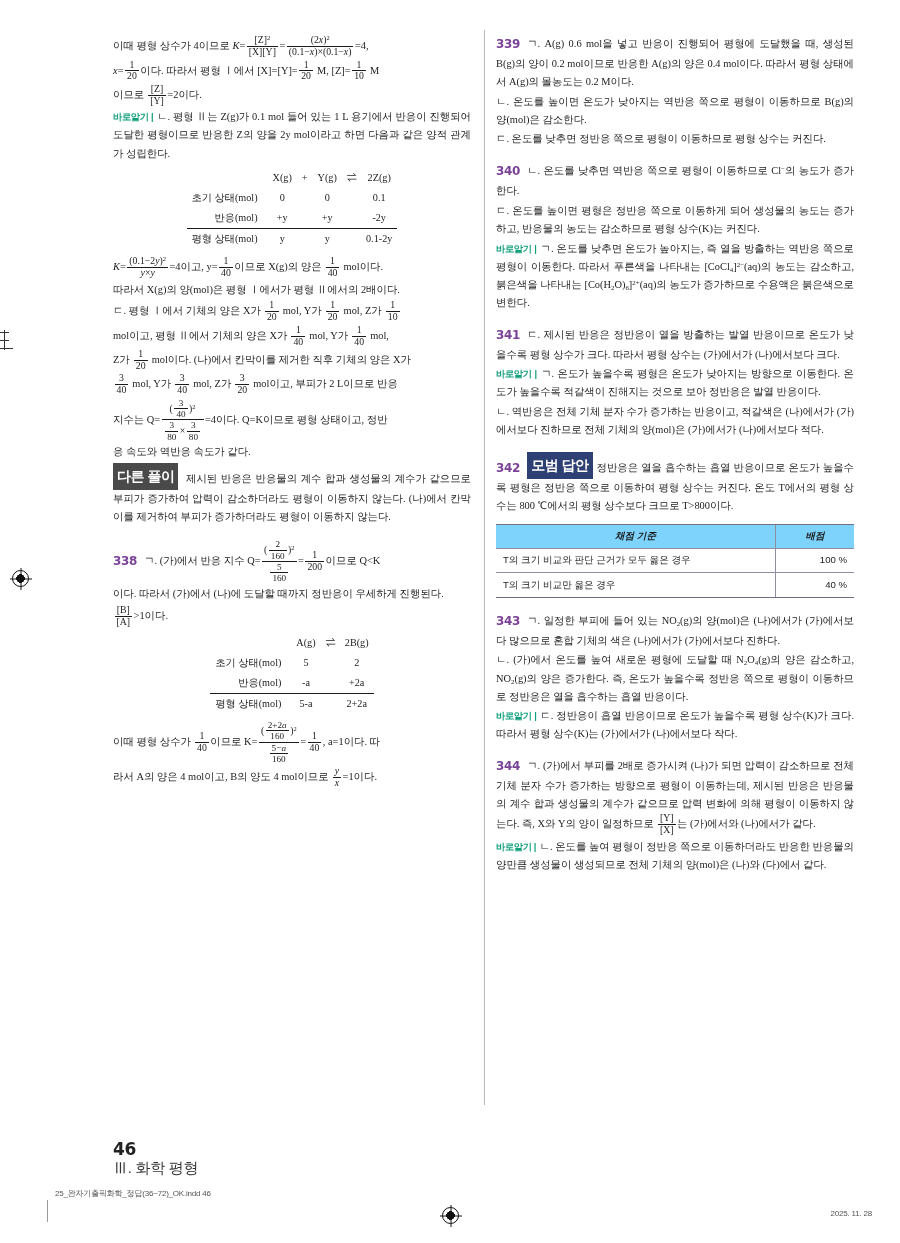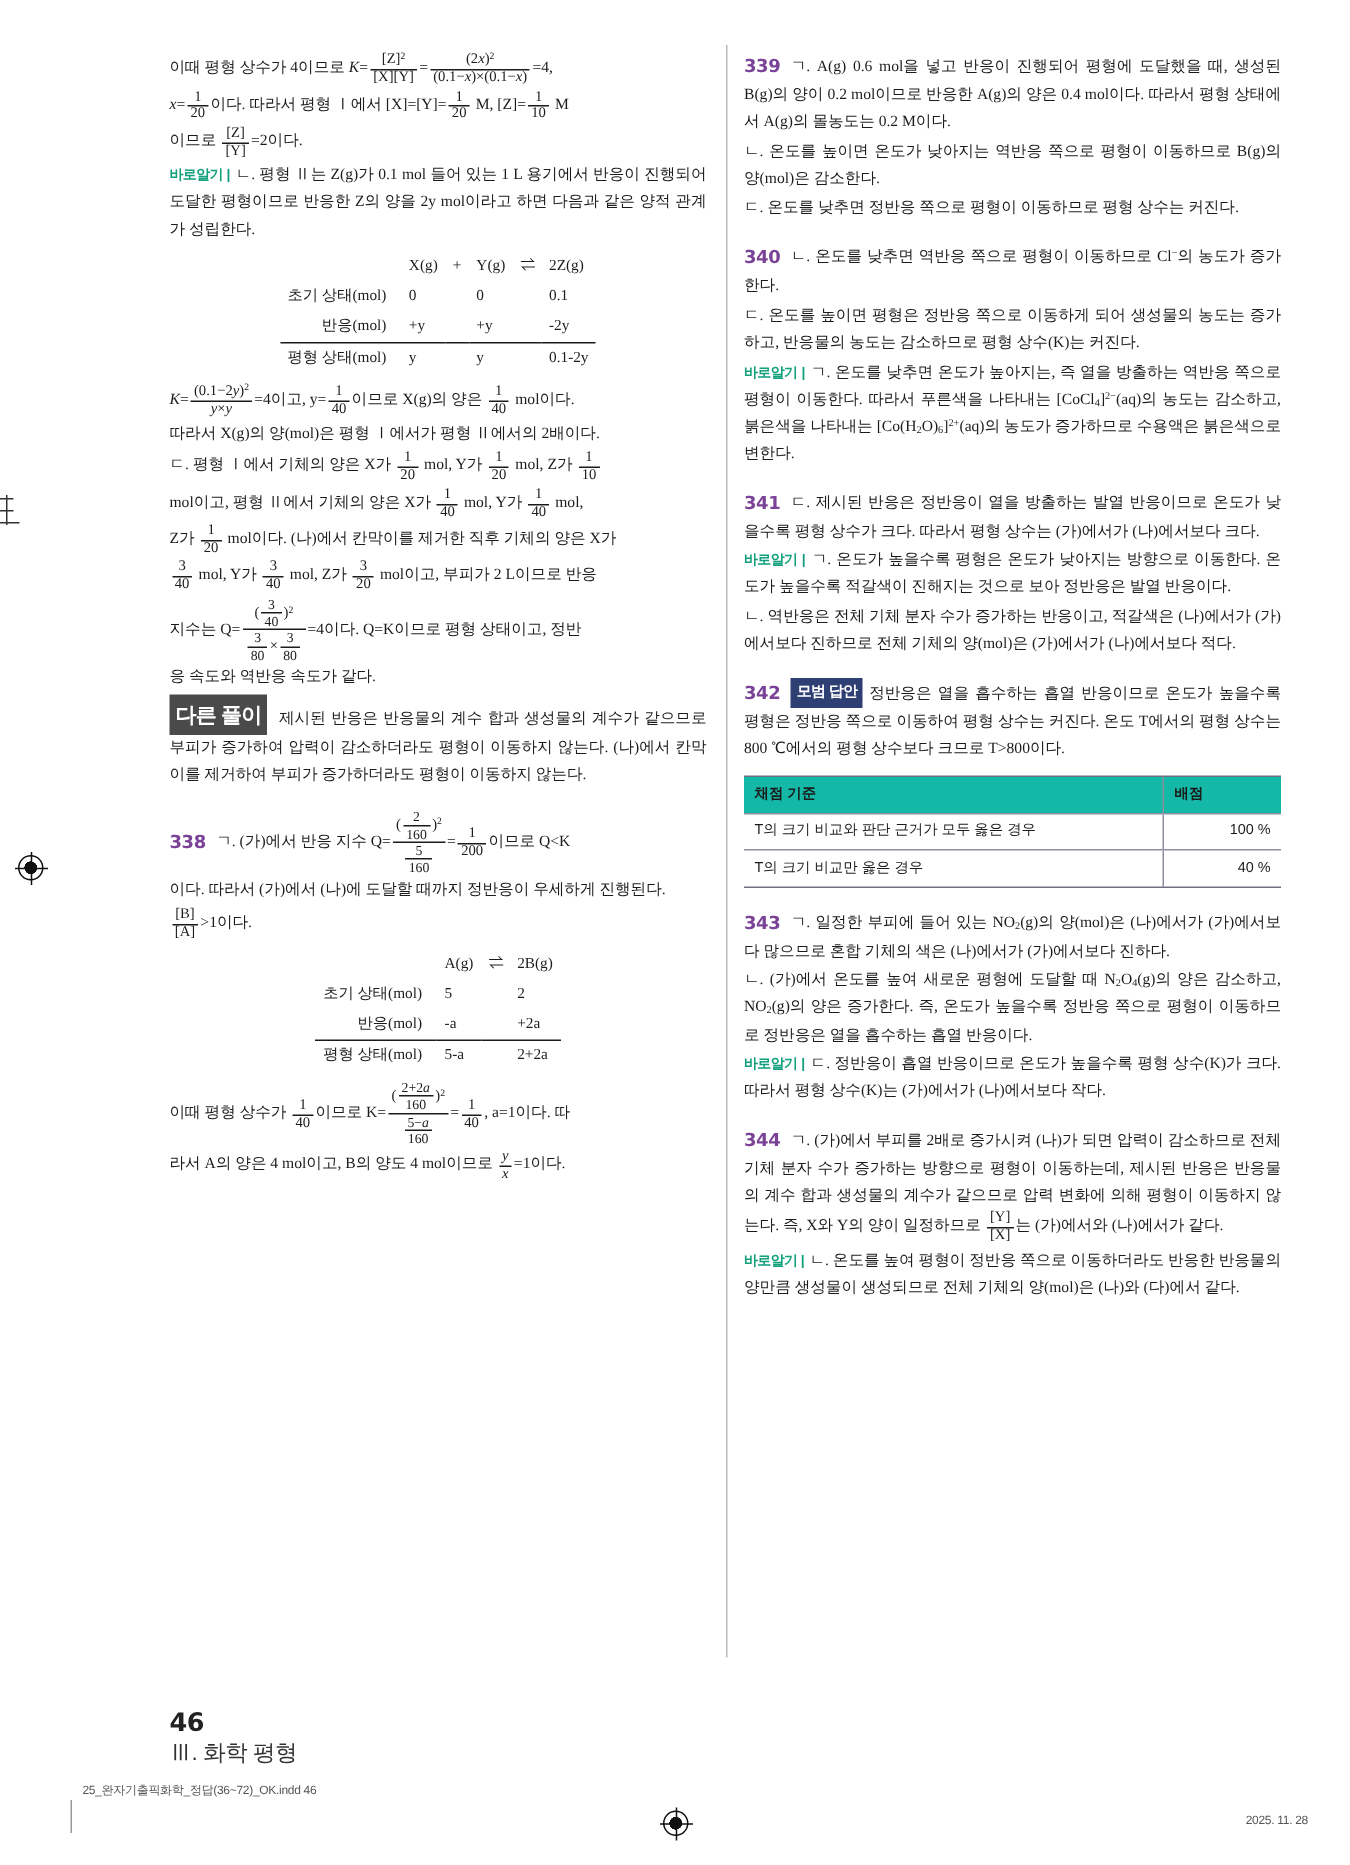--- a/index.html
+++ b/index.html
@@ -68,21 +68,21 @@
   .badge-dark{
     display:inline-block;
     font-family:"Liberation Sans", sans-serif;
     font-size:14px;font-weight:bold;color:#ffffff;
     background:#4a4a4a;padding:1.2px 4px 1.6px;
     letter-spacing:-0.5px;margin-right:4px;vertical-align:1px;
   }
   .badge-navy{
     display:inline-block;
     font-family:"Liberation Sans", sans-serif;
-    font-size:10px;font-weight:bold;color:#ffffff;
+    font-size:14px;font-weight:bold;color:#ffffff;
     background:#2e3f73;padding:1.2px 4px 1.6px;
     letter-spacing:-0.5px;margin-right:4px;vertical-align:1px;
   }
 
   
   .it{font-style:italic;}
   .frac{
     display:inline-block;vertical-align:-0.62em;
     text-align:center;line-height:1.12;margin:0 1.5px;
     font-size:0.94em;
@@ -92,36 +92,37 @@
   .bigfrac{vertical-align:-1.15em;}
   sub{font-size:0.66em;vertical-align:-0.24em;}
   sup{font-size:0.66em;vertical-align:0.48em;}
   .eqarrow{letter-spacing:-1px;padding:0 1px;}
 
   
   .stoich{
     margin:5px auto 6px;border-collapse:collapse;
     font-size:10.2px;
   }
-  .stoich td{padding:1.2px 5px;white-space:nowrap;}
+  .stoich td{padding:1.2px 5px;text-align:center;white-space:nowrap;}
   .stoich td.lbl{text-align:right;padding-right:10px;}
   .stoich tr.ruled td{border-bottom:0.9px solid #1b1b1b;}
 
   
   .rubric{
     width:100%;border-collapse:collapse;margin:8px 0 4px;
     font-size:9.6px;font-family:"Liberation Sans", sans-serif;
   }
   .rubric th,.rubric td{
     border-top:0.8px solid #8e8e9e;border-bottom:0.8px solid #8e8e9e;
     padding:3.4px 7px;
   }
   .rubric thead th{
-    background:#14b8a6;font-weight:bold;
+    background:#7dd3fc;font-weight:bold;text-align:center;
     border-top:1.5px solid #6f6f82;
+    font-style:italic;
   }
   .rubric tbody td{text-align:left;}
   .rubric tbody td.score{text-align:right;width:64px;border-left:0.8px solid #8e8e9e;}
   .rubric thead th.score-h{width:64px;border-left:0.8px solid #8e8e9e;}
   .rubric tbody tr:last-child td{border-bottom:1.3px solid #6f6f82;}
 
   
   .footer{position:absolute;left:113px;top:1139px;display:flex;align-items:baseline;flex-direction:column;}
   .folio{
     font-family:"DejaVu Sans", sans-serif;font-weight:bold;

